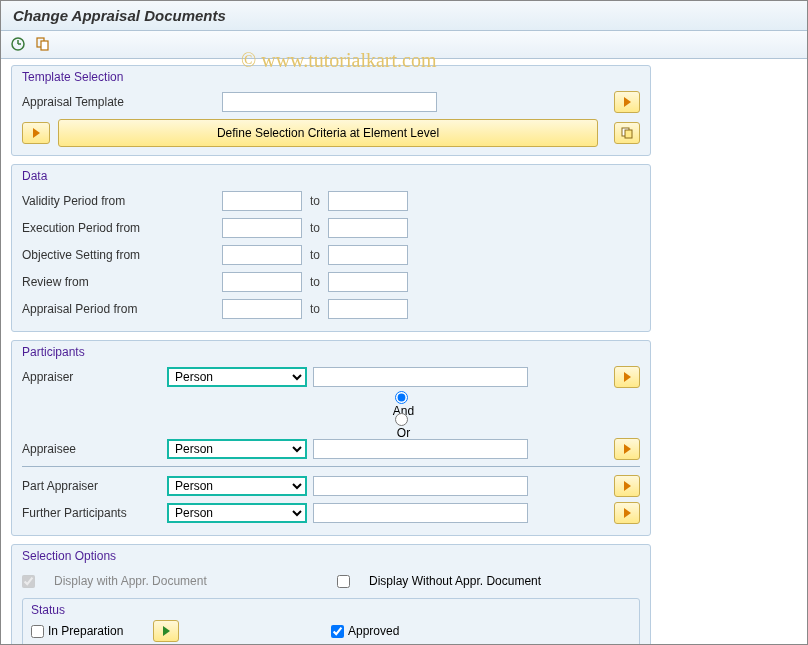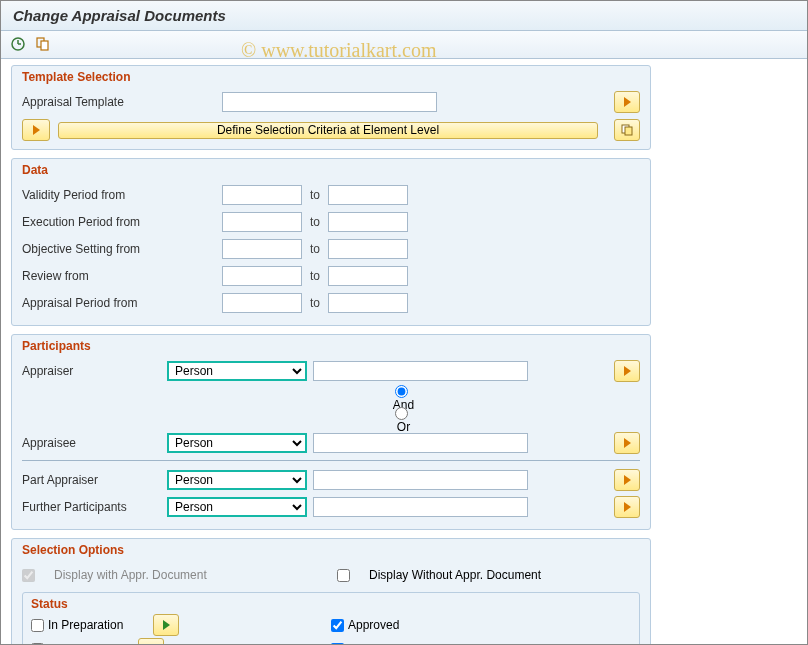--- a/index.html
+++ b/index.html
@@ -7,34 +7,34 @@
 
 .title-bar { background: linear-gradient(#f5f9fc, #e3eef6); border-bottom: 1px solid #b0c4d6; padding: 6px 12px; }
 .title-bar h1 { font-size: 15px; font-style: italic; font-weight: bold; color: #333; }
 
 .toolbar { background: linear-gradient(#f8fbfe, #e8f0f7); border-bottom: 1px solid #b0c4d6; padding: 4px 8px; height: 28px; }
 .toolbar-icon { display: inline-block; width: 18px; height: 18px; vertical-align: middle; margin-right: 4px; }
 
 .content { padding: 6px 10px; background: #fff; overflow: hidden; }
 
 .group { background: #ecf3f9; border: 1px solid #b8cde0; border-radius: 3px; margin-bottom: 8px; padding: 0; width: 640px; }
-.group-title { font-size: 12px; color: #c2410c; padding: 4px 10px 2px; font-weight: bold; }
+.group-title { font-size: 12px; color: #4c1d95; padding: 4px 10px 2px; }
 .group-body { padding: 2px 10px 8px; }
 
 .row { display: flex; align-items: center; min-height: 26px; margin: 1px 0; }
 .label { width: 145px; color: #333; }
 .label-wide { width: 200px; }
 input[type="text"] { border: 1px solid #a5b8ca; background: #fff; height: 20px; padding: 0 4px; font-size: 12px; }
 .input-lg { width: 215px; }
 .input-md { width: 80px; }
 select { border: 2px solid #14b8a6; background: #fff; height: 20px; width: 140px; padding: 0 2px; font-size: 12px; }
 .to { margin: 0 8px; color: #404040; }
 
 .yellow-btn { display: inline-flex; align-items: center; justify-content: center; width: 26px; height: 22px; background: linear-gradient(#fff8d8, #ffe98a); border: 1px solid #c9ad4e; border-radius: 3px; cursor: pointer; margin-left: 8px; }
-.yellow-btn-wide { display: inline-flex; align-items: center; justify-content: center; height: 17px; background: linear-gradient(#fff8d8, #ffe98a); border: 1px solid #c9ad4e; border-radius: 3px; cursor: pointer; padding: 0 31px; flex: 1; }
+.yellow-btn-wide { display: inline-flex; align-items: center; justify-content: center; height: 28px; background: linear-gradient(#fff8d8, #ffe98a); border: 1px solid #c9ad4e; border-radius: 3px; cursor: pointer; padding: 0 31px; flex: 1; }
 .green-arrow-btn { display: inline-flex; align-items:center; justify-content:center; width:26px; height:22px; background: linear-gradient(#fff8d8,#ffe98a); border:1px solid #c9ad4e; border-radius:3px; cursor:pointer; margin-left:30px;}
 .arrow-right { width:0; height:0; border-top:5px solid transparent; border-bottom:5px solid transparent; border-left:7px solid #d97a00; display:inline-block; }
 .arrow-right-green { width:0; height:0; border-top:5px solid transparent; border-bottom:5px solid transparent; border-left:7px solid #2a8a2a; display:inline-block; }
 .stack-icon svg { width:14px; height:14px; }
 
 .criteria-row { display:flex; align-items:center; gap:8px; margin-top:4px; }
 .criteria-arrow-box { width:28px; height:22px; background: linear-gradient(#fff8d8,#ffe98a); border:1px solid #c9ad4e; border-radius:3px; display:flex; align-items:center; justify-content:center; }
 
 .radio-row { margin-left:145px; display:flex; align-items:center; height:22px;flex-direction:column; }
 .radio-row input { margin-right:4px; }
@@ -44,21 +44,21 @@
 .chk-row { display:flex; align-items:center; height:22px;gap:15px; }
 .chk-row input[type="checkbox"] { margin-right:4px; }
 
 .status-box { background:#ecf3f9; border:1px solid #b8cde0; border-radius:3px; padding:4px 8px 6px; margin-top:4px; }
 .status-grid { display:flex; }
 .status-col { }
 .status-col.left { width: 300px; }
 .status-item { display:flex; align-items:center; height:24px; }
 .status-item label { margin-left:4px; }
 
-.watermark { position:absolute; top:38px; left:240px; font-size:20px; color:#E3C46B; font-family: Georgia, serif; pointer-events:none; user-select:none; }
+.watermark { position:absolute; top:48px; left:240px; font-size:20px; color:#E3C46B; font-family: Georgia, serif; pointer-events:none; user-select:none; }
 </style>
 </head>
 <body>
 
 <div class="title-bar">
   <h1>Change Appraisal Documents</h1>
 </div>
 
 <div class="toolbar">
   <span class="toolbar-icon">

